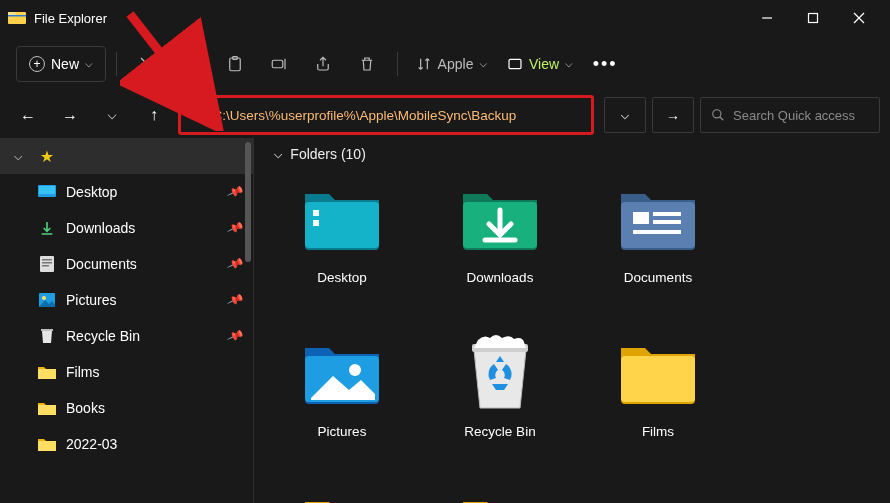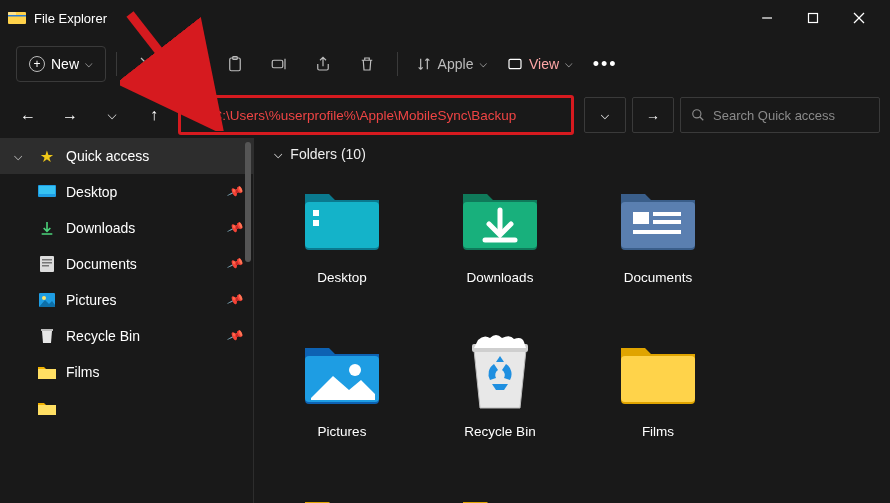--- a/index.html
+++ b/index.html
@@ -19,24 +19,24 @@
 .tbtn.new { border: 1px solid #3a3a3a; padding: 0 12px; color: #fff; }
 .tbtn.new .plus { width: 16px; height: 16px; border-radius: 50%; border: 1.3px solid #bdbdbd; display: flex; align-items: center; justify-content: center; font-size: 12px; line-height: 1; }
 .tsep { width: 1px; height: 24px; background: #3a3a3a; margin: 0 6px; }
 .chev { font-size: 10px; color: #bdbdbd; }
 
 
 .navbar { display: flex; align-items: center; height: 46px; padding: 6px 10px; gap: 6px; }
 .navbtn { width: 36px; height: 36px; display: flex; align-items: center; justify-content: center; color: #fff; font-size: 16px; }
 .addr { flex: 1; height: 40px; border: 3px solid #d61a1f; border-radius: 3px; display: flex; align-items: center; padding: 0 10px; gap: 8px; }
 .addr .star { color: #f0c818; font-size: 15px; }
-.addr .path { font-size: 13.5px; color: #ef4444; }
+.addr .path { font-size: 13.5px; color: #fdba74; }
 .gobtns { display: flex; gap: 6px; margin-left: 4px; }
 .gobtn { width: 42px; height: 36px; border: 1px solid #3a3a3a; display: flex; align-items: center; justify-content: center; color: #fff; font-size: 14px; border-radius: 2px; }
-.search { width: 200px; height: 36px; border: 1px solid #3a3a3a; display: flex; align-items: center; padding: 0 10px; gap: 8px; color: #8a8a8a; font-size: 13px; border-radius: 2px; }
+.search { width: 180px; height: 36px; border: 1px solid #3a3a3a; display: flex; align-items: center; padding: 0 10px; gap: 8px; color: #8a8a8a; font-size: 13px; border-radius: 2px; }
 
 
 .main { display: flex; height: calc(503px - 36px - 56px - 46px); }
 
 
 .sidebar { width: 254px; border-right: 1px solid #2d2d2d; position: relative; overflow: hidden; }
 .sidebar .scroll { position: absolute; right: 2px; top: 4px; width: 6px; height: 120px; background: #555; border-radius: 3px; }
 .sitem { display: flex; align-items: center; height: 36px; padding: 0 10px 0 14px; gap: 10px; font-size: 14px; }
 .sitem.top { background: #2d2d2d; }
 .sitem .exp { width: 14px; font-size: 11px; color: #ccc; }
@@ -139,21 +139,21 @@
     <svg width="16" height="16" viewBox="0 0 24 24" fill="none" stroke="#bdbdbd" stroke-width="1.8">
         <path d="M7 4v16m0 0l-3-3m3 3l3-3M17 20V4m0 0l-3 3m3-3l3 3"></path>
       </svg>
     <span>Apple</span>
     <span class="chev">⌵</span>
   </div>
   <div class="tbtn">
     <svg width="16" height="16" viewBox="0 0 24 24" fill="none" stroke="#fff" stroke-width="1.8">
         <rect x="3" y="5" width="18" height="14" rx="2"></rect>
       </svg>
-    <span style="color:#fca5a5">View</span>
+    <span style="color:#bef264">View</span>
     <span class="chev">⌵</span>
   </div>
   <div class="tbtn" style="font-size:18px;letter-spacing:2px;color:#fff">•••</div>
 </div>
 
 <div class="navbar">
   <div class="navbtn">←</div>
   <div class="navbtn">→</div>
   <div class="navbtn" style="font-size:12px">⌵</div>
   <div class="navbtn">↑</div>
@@ -173,21 +173,20 @@
     <span>Search Quick access</span>
   </div>
 </div>
 
 <div class="main">
 
   <div class="sidebar">
     <div class="sitem top">
       <span class="exp">⌵</span>
       <span class="ic" style="color:#f0c818;font-size:16px">★</span>
-      <span class="lbl">Quick access</span>
     </div>
 
     <div class="sitem child">
       <span class="ic">
           <svg width="18" height="14">
             <rect width="18" height="12" rx="1" fill="#1e9de3"></rect>
             <rect x="1" y="1" width="16" height="8" fill="#36c2f3"></rect>
           </svg>
         </span>
       <span class="lbl">Desktop</span>
@@ -244,20 +243,30 @@
         </span>
       <span class="lbl">Films</span>
     </div>
     <div class="sitem child">
       <span class="ic">
           <svg width="18" height="14">
             <path d="M0 2h6l2 2h10v10H0Z" fill="#f2b200"></path>
             <rect y="4" width="18" height="10" fill="#ffdf63"></rect>
           </svg>
         </span>
+      <span class="lbl">Books</span>
+    </div>
+    <div class="sitem child">
+      <span class="ic">
+          <svg width="18" height="14">
+            <path d="M0 2h6l2 2h10v10H0Z" fill="#f2b200"></path>
+            <rect y="4" width="18" height="10" fill="#ffdf63"></rect>
+          </svg>
+        </span>
+      <span class="lbl">2022-03</span>
     </div>
 
     <div class="scroll"></div>
   </div>
 
   <div class="content">
     <div class="sechdr">
       <span class="chv">⌵</span>
       <span>Folders (10)</span>
     </div>

